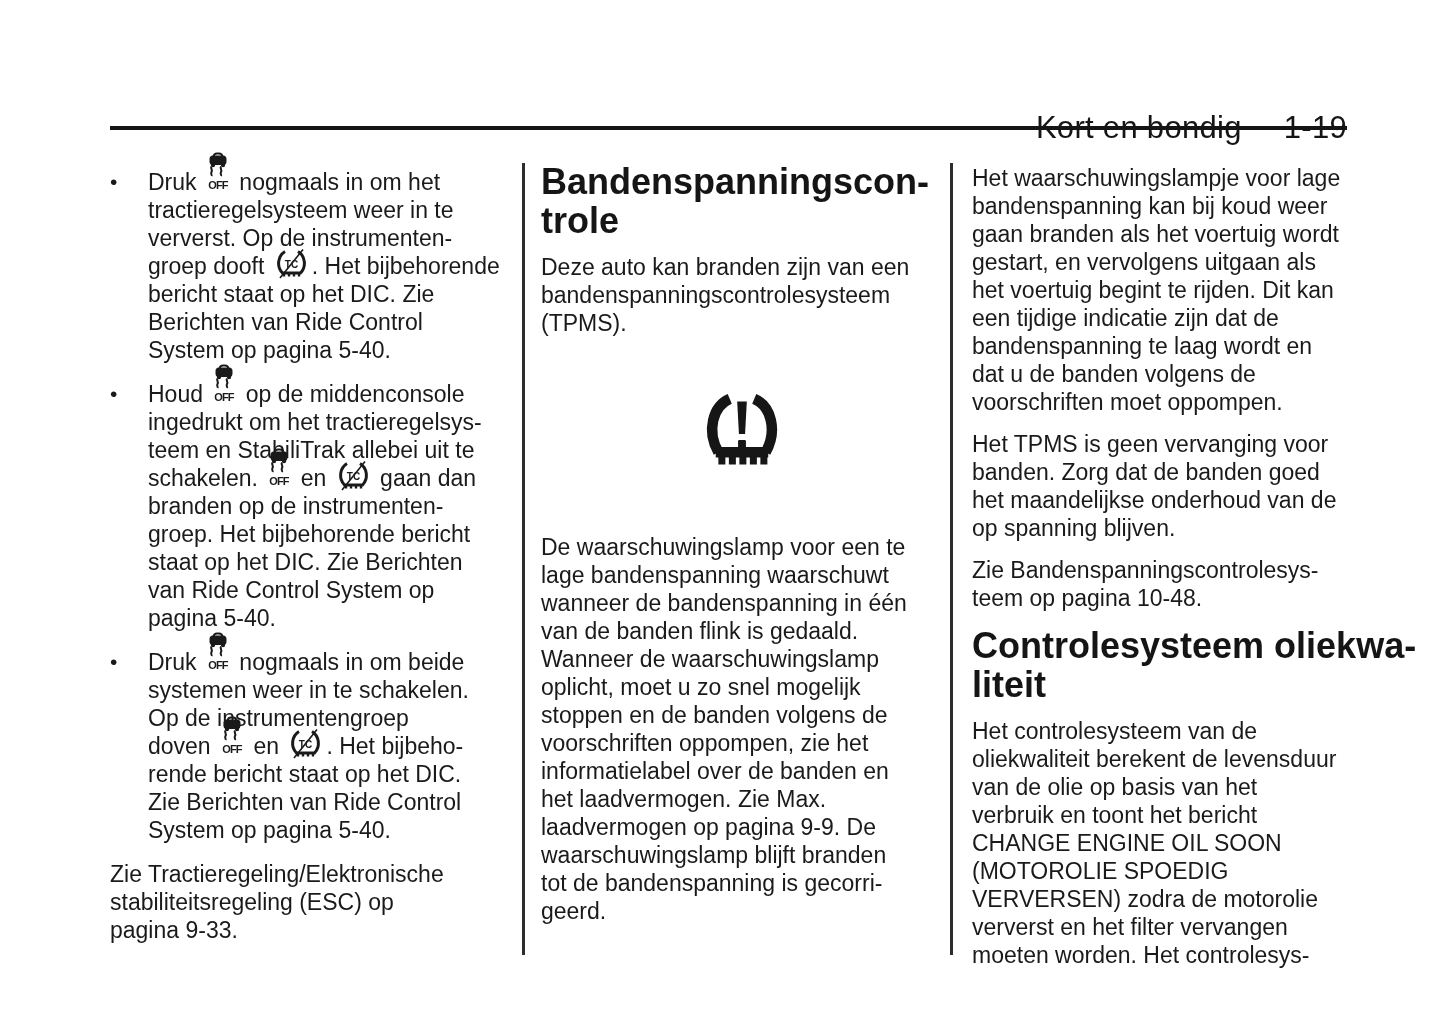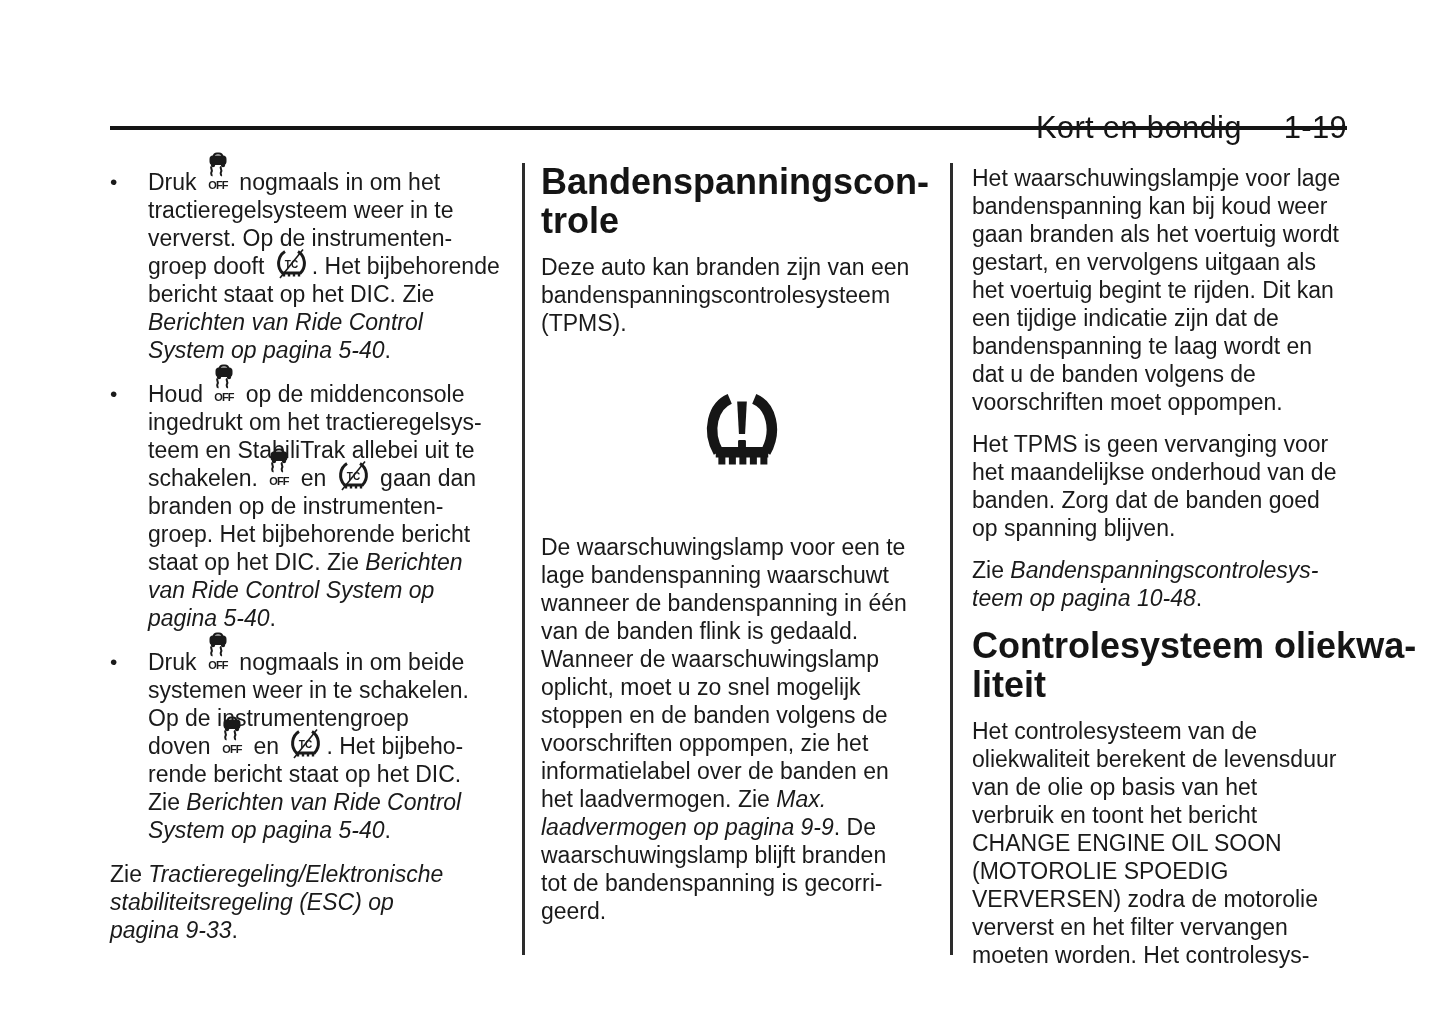--- a/index.html
+++ b/index.html
@@ -15,21 +15,21 @@
   }
   .rule{position:absolute;left:110px;top:126px;width:1237px;height:4px;background:#151515;}
   .divider{position:absolute;top:163px;width:3px;height:792px;background:#2c2c2c;}
   .d1{left:522px;}
   .d2{left:950px;}
   .col{position:absolute;font-size:23px;line-height:28px;}
   .col1{left:110px;top:168px;width:404px;}
   .col2{left:541px;top:162px;width:402px;}
   .col3{left:972px;top:164px;width:400px;}
   .tline{height:28px;white-space:nowrap;}
-  .it{font-style:italic;}
+  .it{}
   .bullet{display:flex;margin-bottom:16px;}
   .dot{width:38px;flex:0 0 38px;font-size:21px;}
   .btxt{flex:1;}
   .para{margin-bottom:14px;}
   .heading{font-size:36px;line-height:39px;font-weight:bold;color:#151515;margin-bottom:13px;}
   .heading .tline{height:39px;}
   .h2sp{}
   .tpms-wrap{margin:50px 0 48px 0;text-align:center;}
   svg.ic{display:inline-block;}
   .ic-off{width:26px;height:38px;margin:-16px 2px 0 2px;vertical-align:baseline;}
@@ -219,22 +219,22 @@
         <div class="tline"><span>gaan branden als het voertuig wordt</span></div>
         <div class="tline"><span>gestart, en vervolgens uitgaan als</span></div>
         <div class="tline"><span>het voertuig begint te rijden. Dit kan</span></div>
         <div class="tline"><span>een tijdige indicatie zijn dat de</span></div>
         <div class="tline"><span>bandenspanning te laag wordt en</span></div>
         <div class="tline"><span>dat u de banden volgens de</span></div>
         <div class="tline"><span>voorschriften moet oppompen.</span></div>
       </div>
     <div class="para">
         <div class="tline"><span>Het TPMS is geen vervanging voor</span></div>
+        <div class="tline"><span>banden. Zorg dat de banden goed</span></div>
         <div class="tline"><span>het maandelijkse onderhoud van de</span></div>
-        <div class="tline"><span>banden. Zorg dat de banden goed</span></div>
         <div class="tline"><span>op spanning blijven.</span></div>
       </div>
     <div class="para">
         <div class="tline"><span>Zie </span><span class="it">Bandenspanningscontrolesys-</span></div>
         <div class="tline"><span class="it">teem op pagina 10-48</span><span>.</span></div>
       </div>
     <div class="heading h2sp">
         <div class="tline"><span>Controlesysteem oliekwa-</span></div>
         <div class="tline"><span>liteit</span></div>
       </div>

